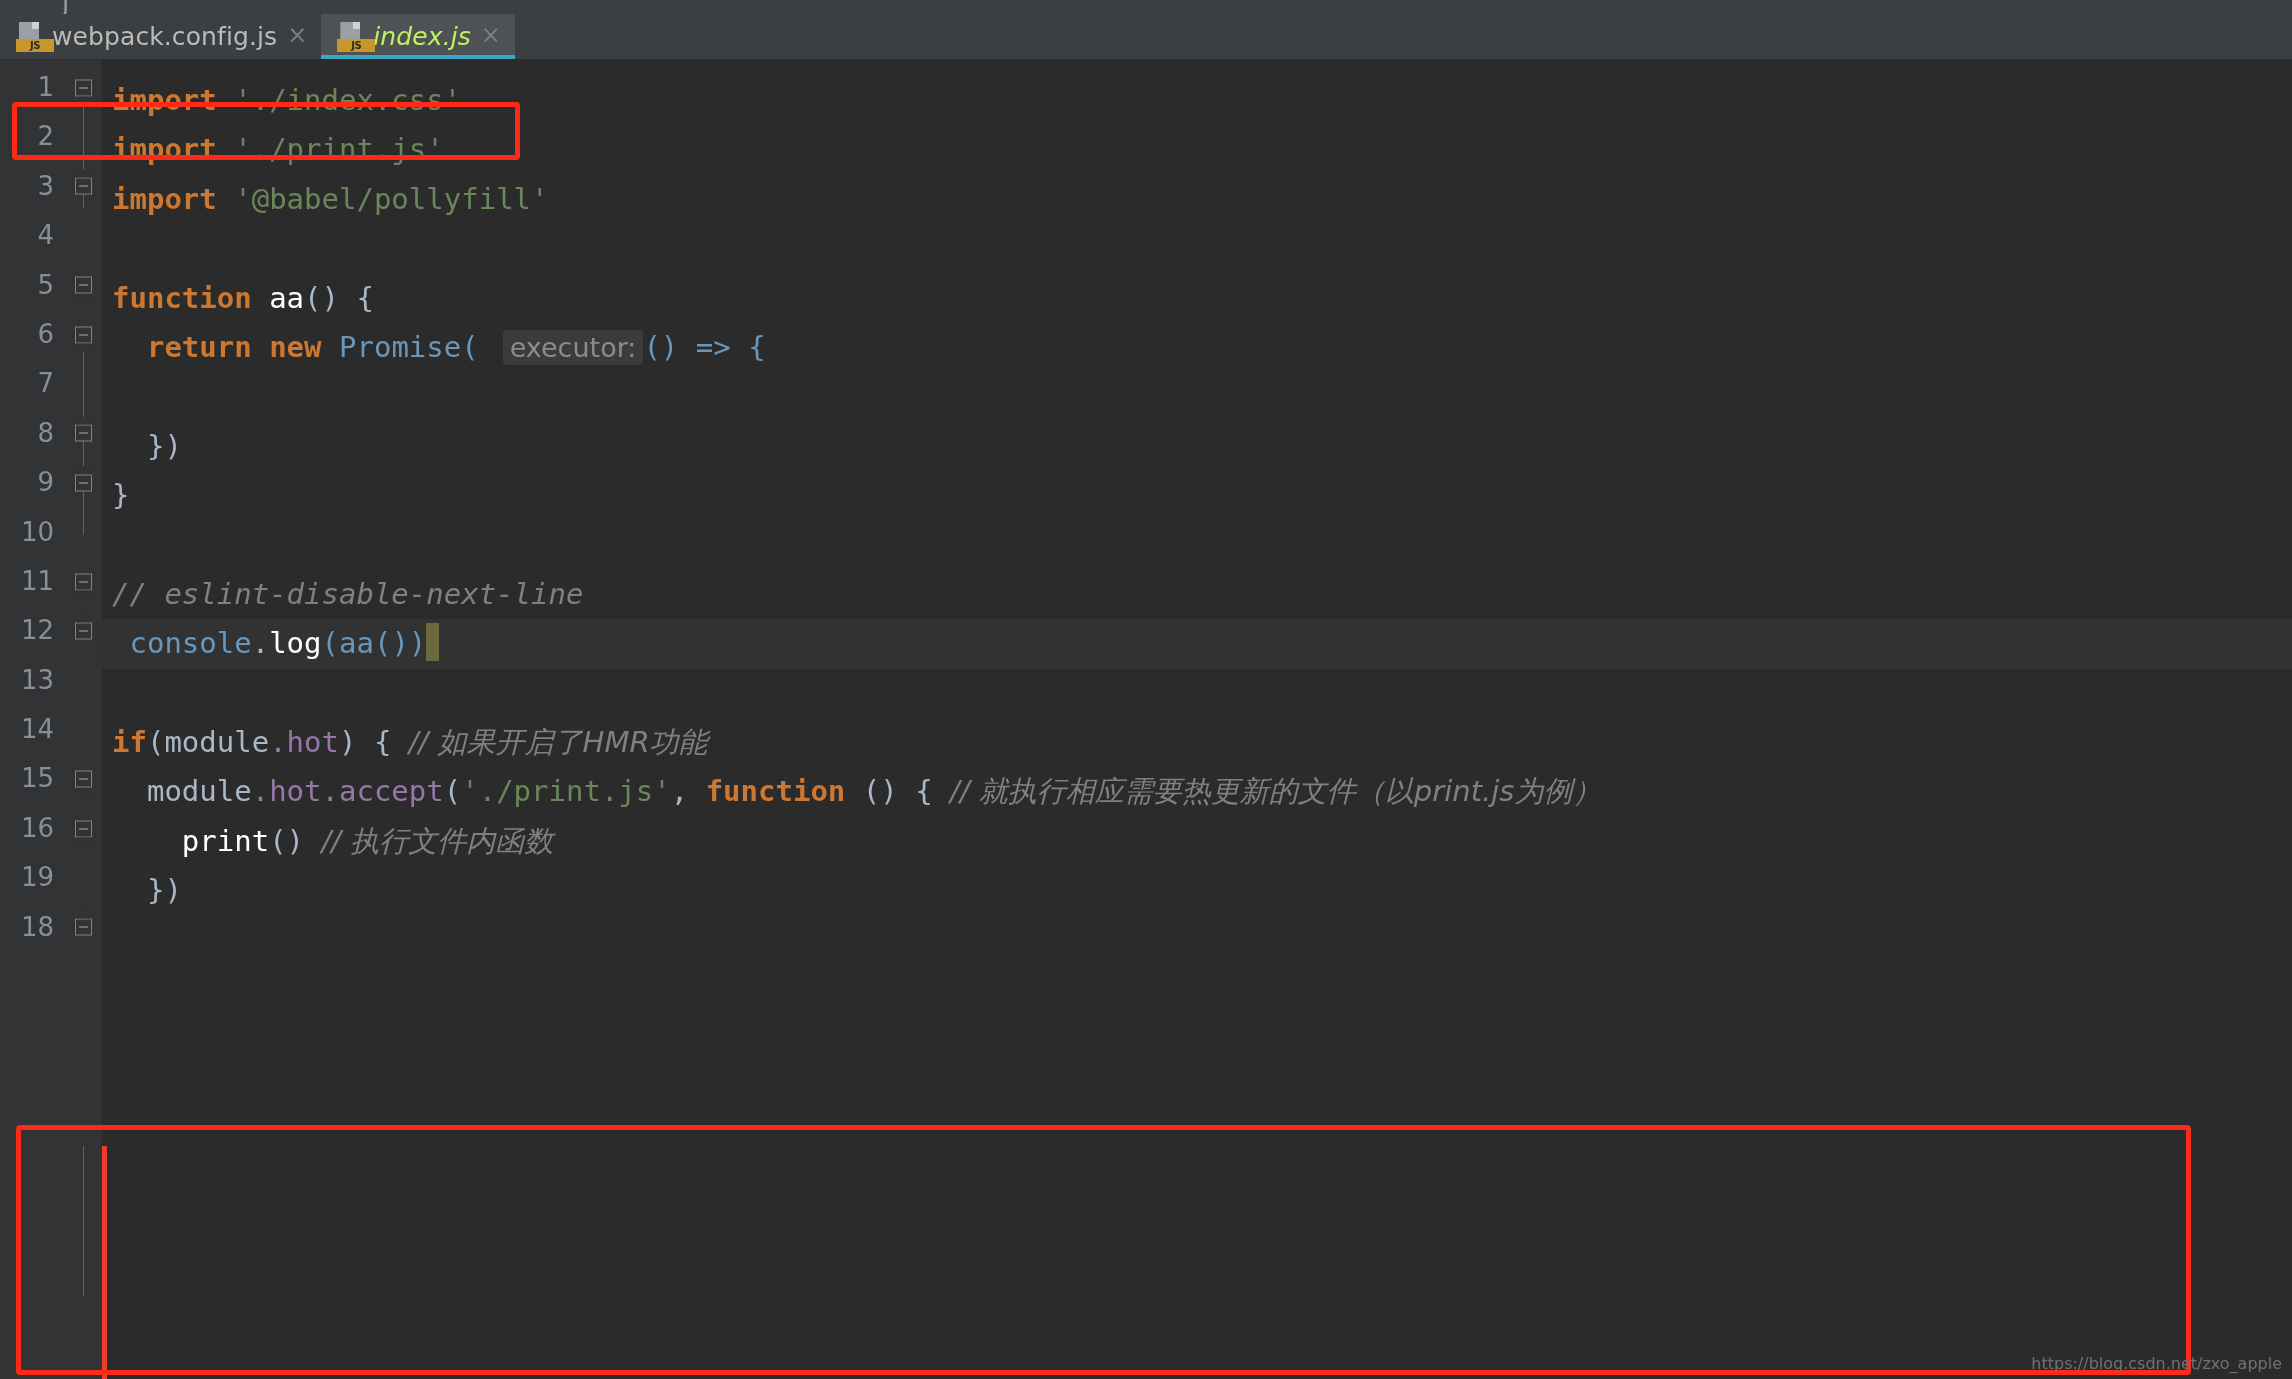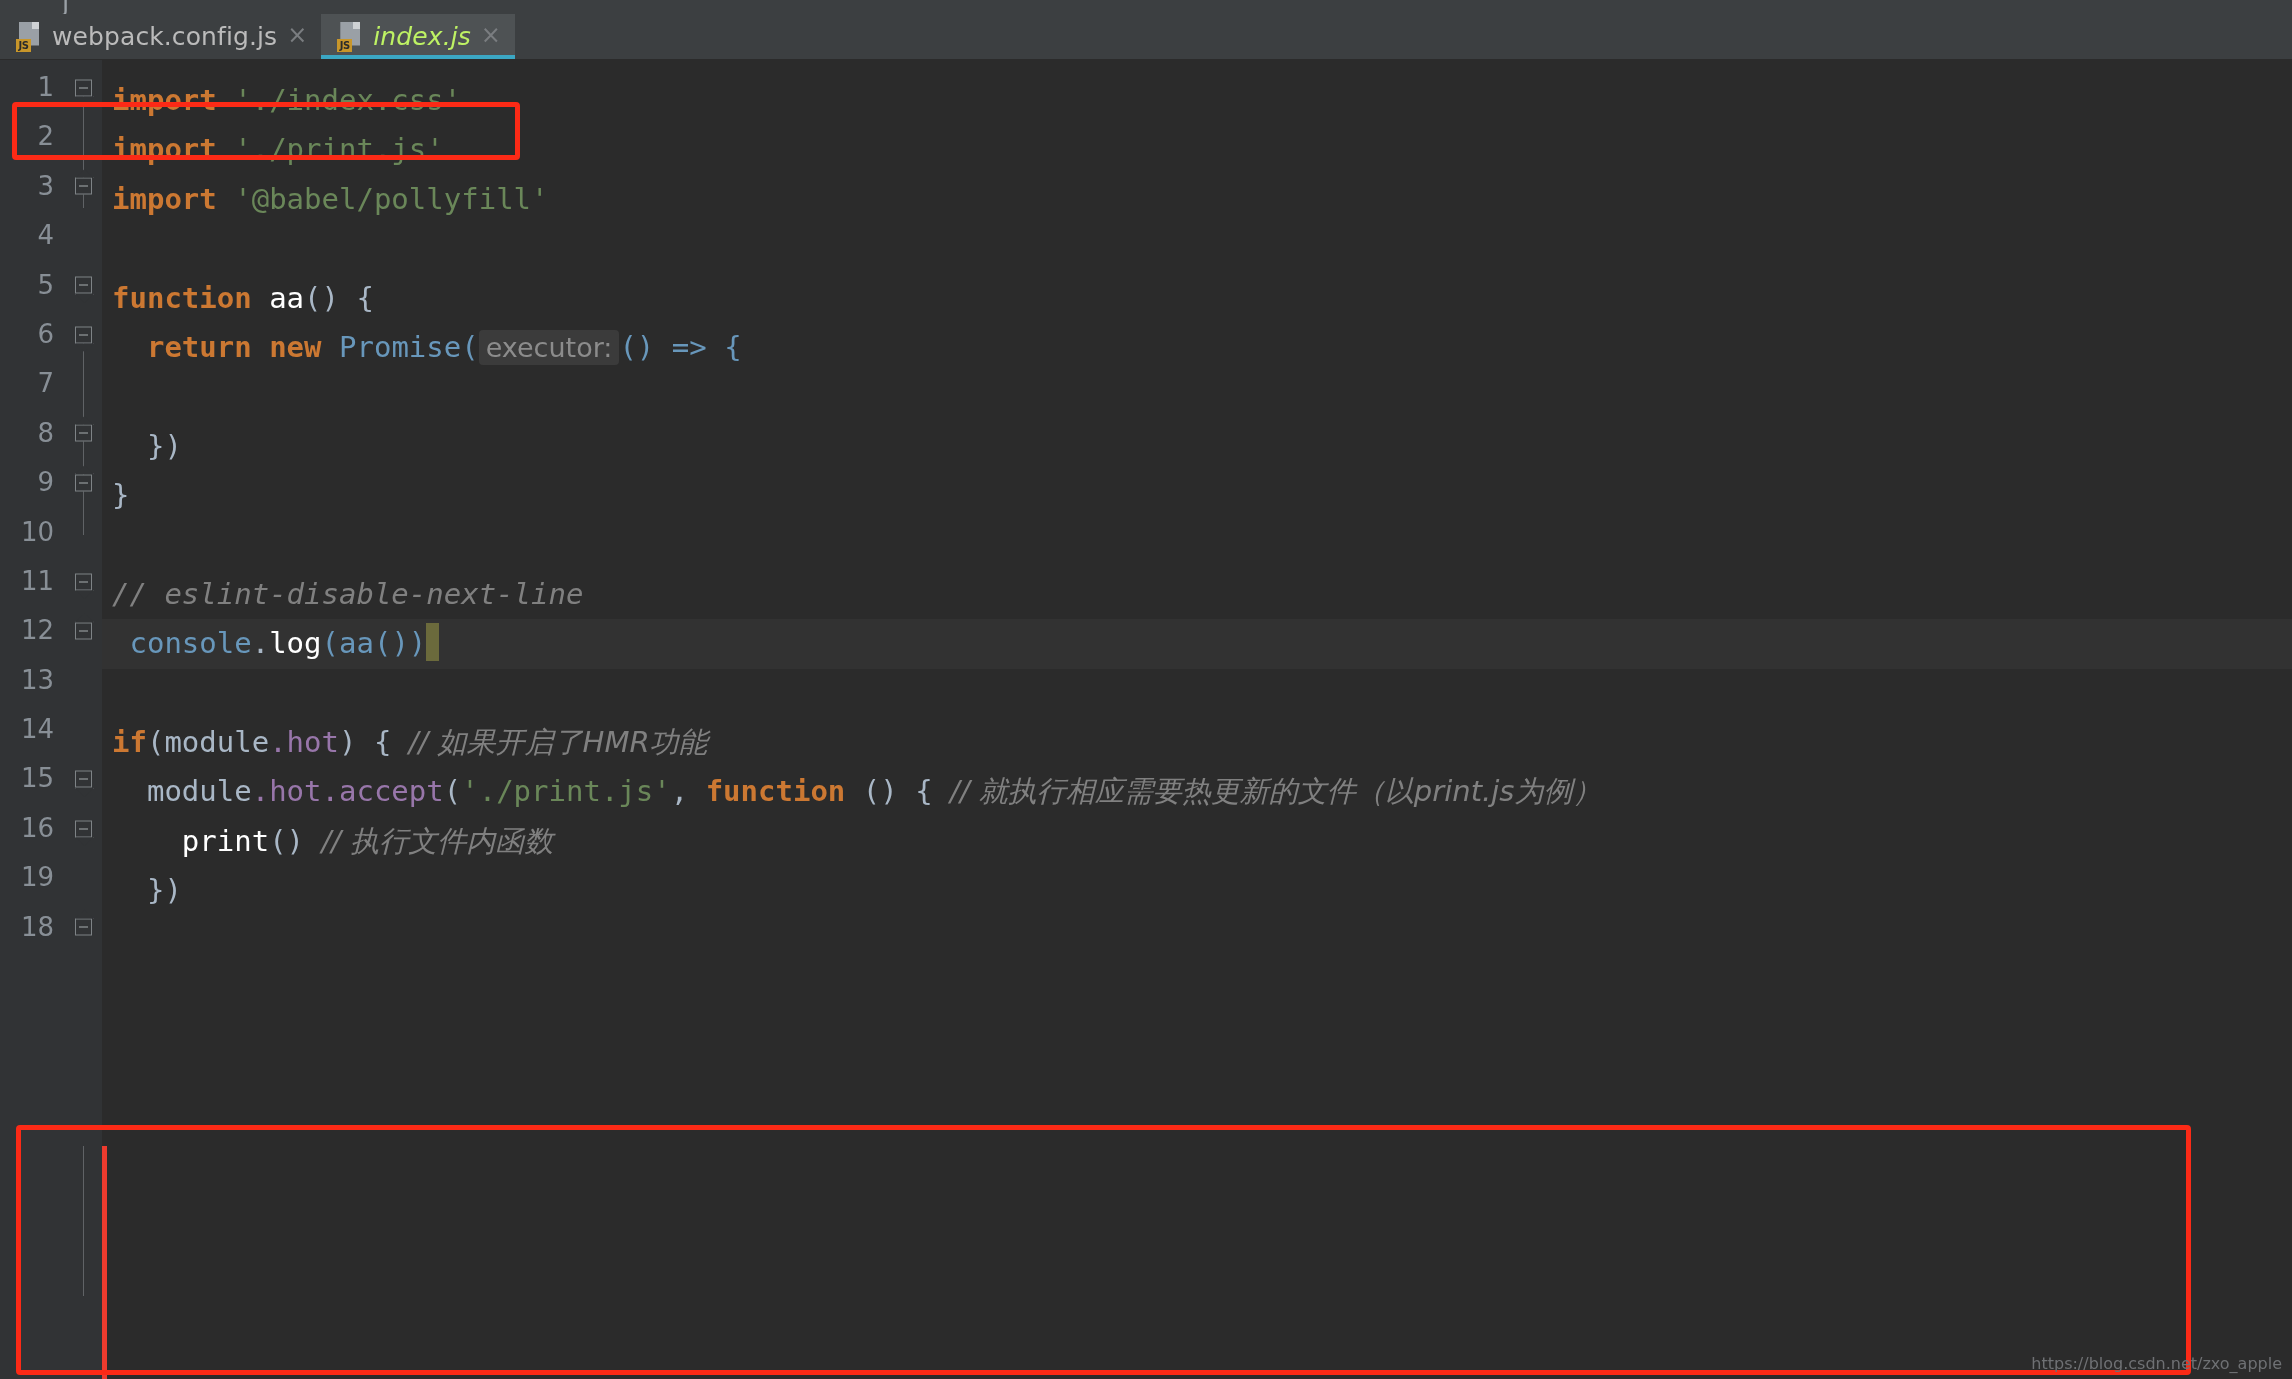--- a/index.html
+++ b/index.html
@@ -82,21 +82,21 @@
   }
   .js-icon .fold {
     position: absolute;
     left: 16px; top: 0;
     width: 7px; height: 7px;
     background: #cfd2d5;
   }
   .js-icon .badge {
     position: absolute;
     left: 0; bottom: 0;
-    width: 15px; height: 13px;
+    width: 38px; height: 13px;
     background: #c8962a;
     color: #2b2b2b;
     font-family: "DejaVu Sans", sans-serif;
     font-size: 10px;
     font-weight: bold;
     line-height: 13px;
     text-align: center;
     letter-spacing: -0.4px;
   }
 
@@ -207,20 +207,21 @@
   .ident{ color: #a9b7c6; }
   .cmt  { color: #808080; font-style: italic; font-family: "DejaVu Sans", sans-serif; }
   .cmt-mono { color: #808080; font-style: italic; margin-top: 38px; }
   .hint {
     color: #8c8c8c;
     background: #3b3b3b;
     border-radius: 4px;
     padding: 2px 7px;
     font-size: 27px;
     font-family: "DejaVu Sans", sans-serif;
+    margin-left: 24px;
   }
   .caret {
     display: inline-block;
     width: 13px;
     height: 38px;
     background: #6b6a3c;
     vertical-align: -8px;
   }
 
   

